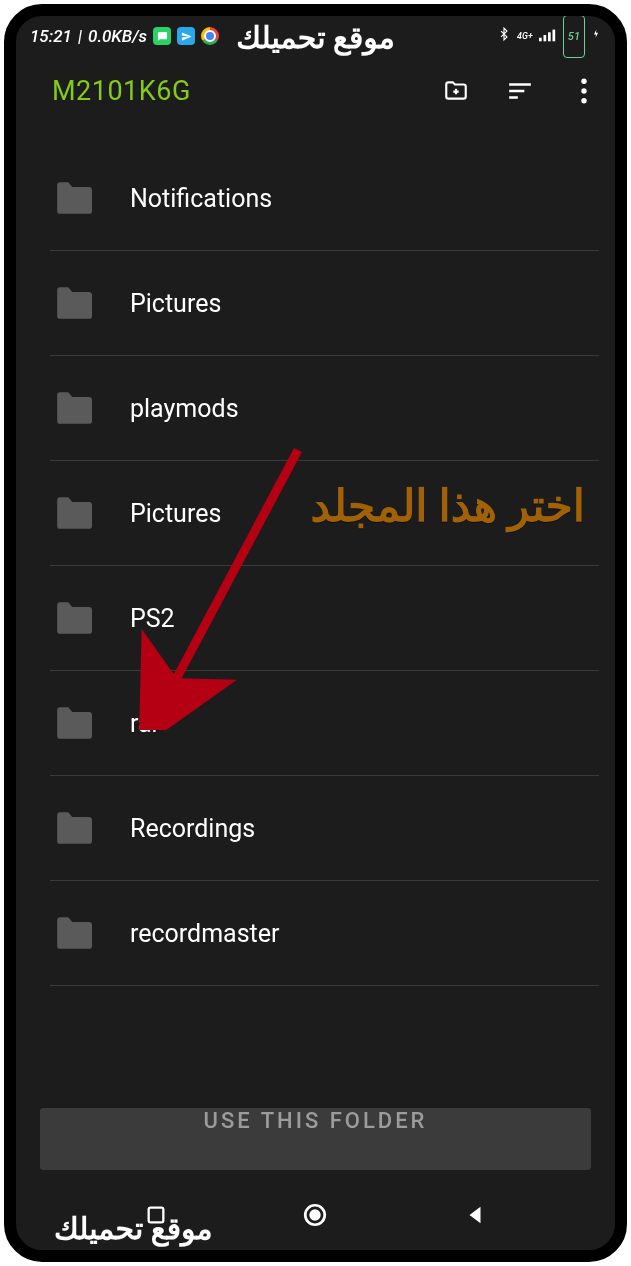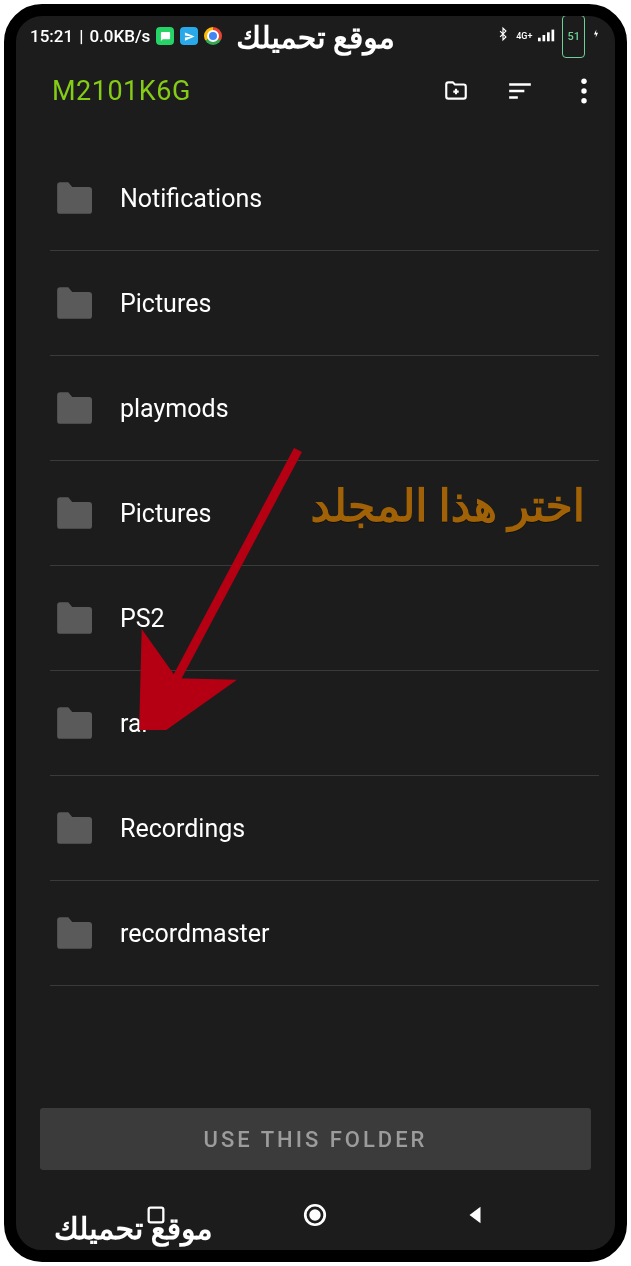--- a/index.html
+++ b/index.html
@@ -21,20 +21,21 @@
   }
   .status-bar {
     height: 40px;
     display: flex;
     align-items: center;
     justify-content: space-between;
     padding: 0 14px;
     color: #ffffff;
     font-size: 17px;
     font-weight: 500;
+    font-style: italic;
   }
   .status-left { display: flex; align-items: center; gap: 6px; }
   .status-right { display: flex; align-items: center; gap: 6px; }
   .badge { width: 18px; height: 18px; border-radius: 4px; display: inline-flex; align-items: center; justify-content: center; font-size: 11px; font-weight: bold; }
   .badge.green { background: #25d366; color: #fff; }
   .badge.blue { background: #29a9ea; color: #fff; }
   .chrome-circ { width: 18px; height: 18px; border-radius: 50%; background: conic-gradient(#ea4335 0 120deg, #34a853 120deg 240deg, #fbbc05 240deg 360deg); display:inline-flex; align-items:center; justify-content:center; }
   .chrome-circ::after { content:''; width:8px; height:8px; border-radius:50%; background:#4285f4; border:2px solid #fff; }
   .battery {
     display: inline-flex; align-items: center; gap: 2px;
@@ -65,34 +66,33 @@
   }
   .folder-item {
     display: flex;
     align-items: center;
     height: 105px;
     border-bottom: 1px solid #3a3a3a;
     gap: 28px;
     padding-left: 4px;
   }
   .folder-icon { width: 38px; height: 32px; }
-  .folder-label { color: #ffffff; font-size: 25px; font-weight: 400; }
+  .folder-label { color: #ffffff; font-size: 25px; font-weight: 400; margin-left: 10px; }
 
   .use-folder-btn {
     position: absolute;
     left: 24px; right: 24px;
     bottom: 80px;
     height: 62px;
     background: #3b3b3b;
     color: #9c9c9c;
     font-size: 22px;
     letter-spacing: 3px;
     font-weight: 500;
     display: flex;
-    align-items: center;
     justify-content: center;
     border-radius: 3px;
   }
 
   .nav-bar {
     position: absolute;
     left: 0; right: 0; bottom: 0;
     height: 70px;
     display: flex;
     align-items: center;

